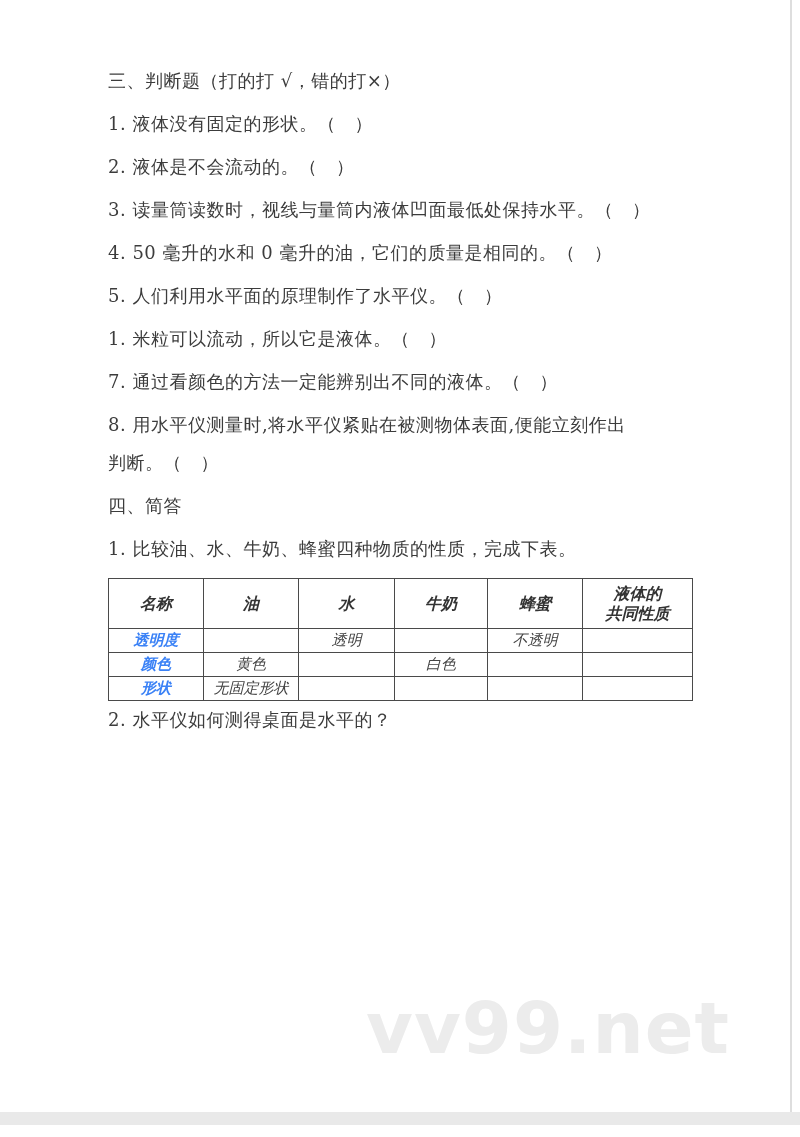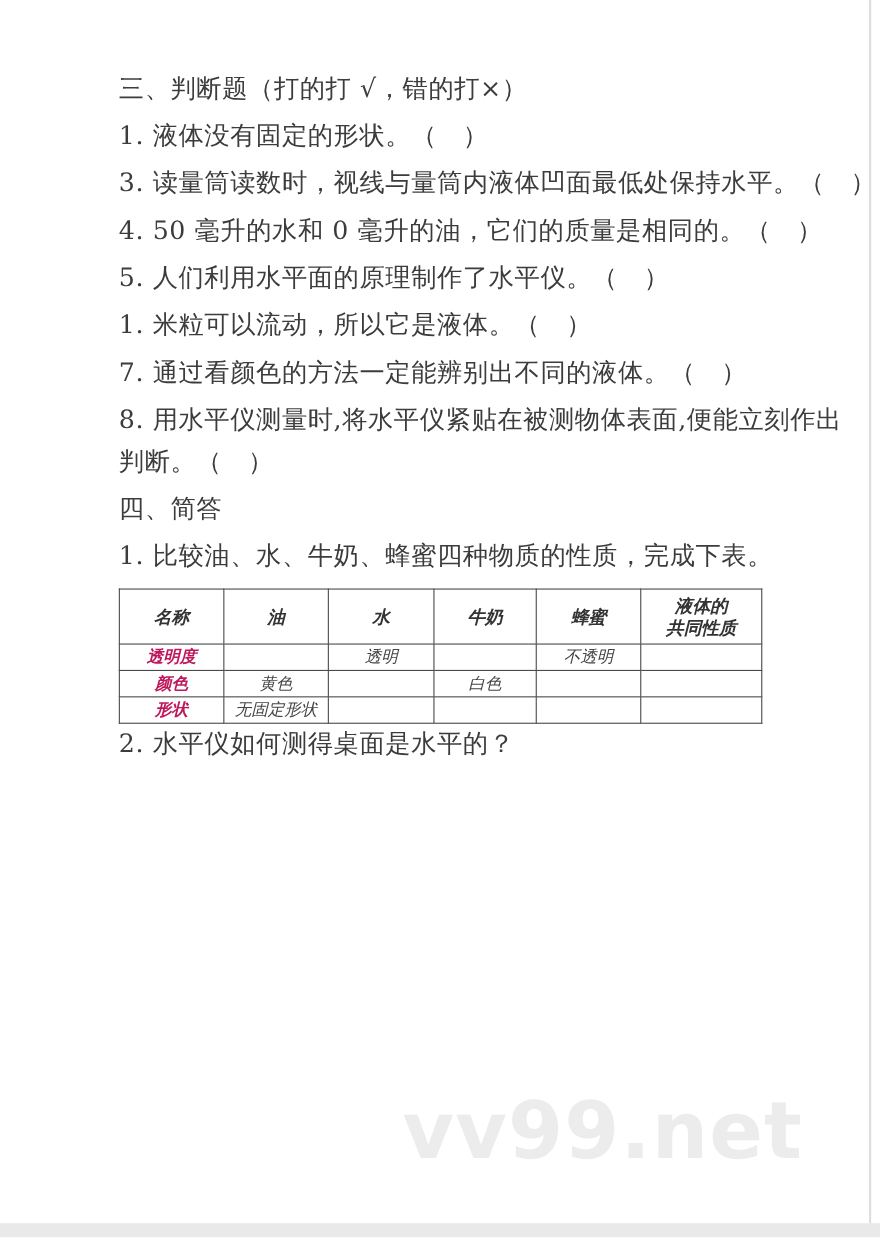--- a/index.html
+++ b/index.html
@@ -11,62 +11,63 @@
     overflow:hidden;
   }
   .page-right-edge {
     position:absolute; left:790px; top:0; width:2px; height:1112px;
     background:#dedede;
   }
   .content {
     position:absolute; left:108px; top:70px; width:584px;
   }
   .heading, .question {
-    font-size:23px; line-height:22px; margin-bottom:21px;
+    font-size:18px; line-height:22px; margin-bottom:21px;
     letter-spacing:0.5px; white-space:nowrap;
   }
   .wrap-gap { margin-top:-5px; } 
   .q-before-table { margin-bottom:18px; }
   table {
     border-collapse:collapse; table-layout:fixed; width:584px;
     margin-bottom:8px;
     font-style:italic;
   }
   col.c1{width:95px} col.c2{width:95px} col.c3{width:96px}
   col.c4{width:93px} col.c5{width:95px} col.c6{width:110px}
   th, td {
     border:1px solid #4a4a4a; text-align:center; vertical-align:middle;
     overflow:hidden; padding:0 2px;
   }
   th {
     height:50px; font-size:16px; font-weight:bold; line-height:20px;
     white-space:pre-line; color:#333;
   }
   tbody td { height:23px; font-size:15px; line-height:23px; color:#444; }
-  td.row-label { font-weight:bold; color:#be185d; }
+  td.row-label { font-weight:bold; color:#3b82f6; }
   .watermark {
     position:absolute; left:366px; top:992px;
     font-family:"DejaVu Sans","Liberation Sans",sans-serif;
     font-weight:800; font-size:72px; line-height:72px;
     color:#ececec; letter-spacing:1px; white-space:nowrap;
   }
   .page-separator {
     position:absolute; left:0; top:1112px; width:800px; height:13px;
     background:#e9e9e9;
   }
   .next-page { position:absolute; left:0; top:1125px; width:800px; height:12px; background:#ffffff; }
 </style>
 </head>
 <body>
 
 <div class="content">
 
   <div class="heading">三、判断题（打的打 √，错的打×）</div>
 
   <div class="question">1. 液体没有固定的形状。（　）</div>
+  <div class="question">2. 液体是不会流动的。（　）</div>
   <div class="question">3. 读量筒读数时，视线与量筒内液体凹面最低处保持水平。（　）</div>
   <div class="question">4. 50 毫升的水和 0 毫升的油，它们的质量是相同的。（　）</div>
   <div class="question">5. 人们利用水平面的原理制作了水平仪。（　）</div>
   <div class="question">1. 米粒可以流动，所以它是液体。（　）</div>
   <div class="question">7. 通过看颜色的方法一定能辨别出不同的液体。（　）</div>
   <div class="question">8. 用水平仪测量时,将水平仪紧贴在被测物体表面,便能立刻作出</div>
   <div class="question wrap-gap">判断。（　）</div>
 
   <div class="heading">四、简答</div>
   <div class="question q-before-table">1. 比较油、水、牛奶、蜂蜜四种物质的性质，完成下表。</div>

